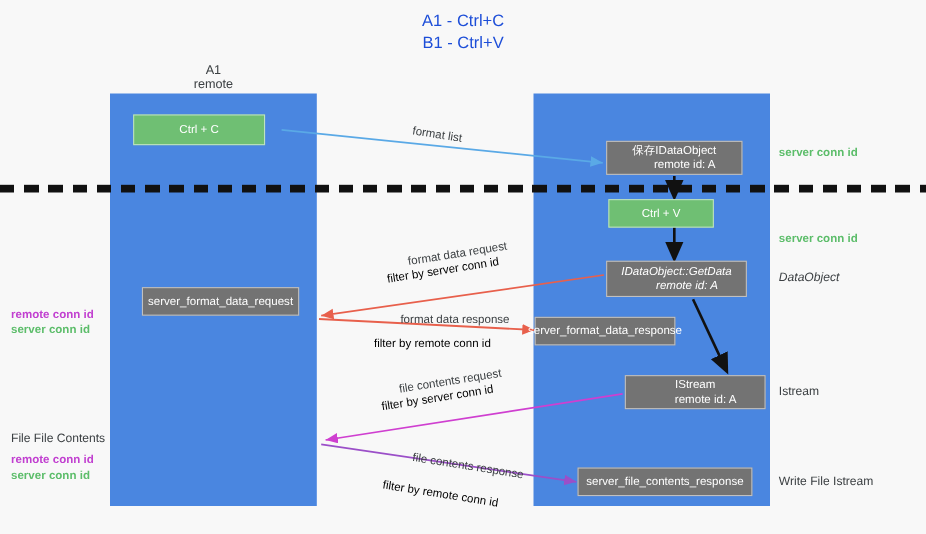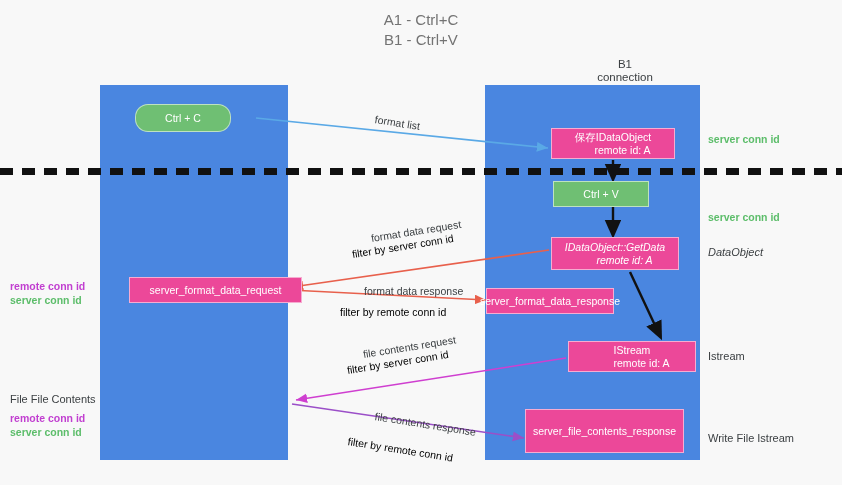--- a/index.html
+++ b/index.html
@@ -15,21 +15,21 @@
     font-family: "Liberation Sans", sans-serif;
     overflow: hidden;
   }
   .title {
     position: absolute;
     left: 0;
     top: 10px;
     width: 842px;
     text-align: center;
     font-size: 15px;
-    color: #737373;
+    color: #1d4ed8;
     line-height: 20px;
   }
   .lane {
     position: absolute;
     background: #4a86e0;
   }
   .lane-header {
     position: absolute;
     text-align: center;
     font-size: 11.5px;
@@ -42,21 +42,21 @@
     display: flex;
     flex-direction: column;
     align-items: center;
     justify-content: center;
     font-size: 10.5px;
     color: #ffffff;
     text-align: center;
     line-height: 13px;
     border: 1px solid rgba(255,255,255,0.55);
   }
-  .box.orange { background: #ec4899; justify-content: center; }
+  .box.orange { background: #737373; justify-content: center; }
   .box.green  { background: #6fbf73; }
   .box .l2 { display: block; padding-left: 19px; }
   .dashed {
     position: absolute;
     left: 0;
     top: 168px;
     width: 842px;
     height: 7px;
     background-image: repeating-linear-gradient(
       to right, #111111 0px, #111111 13px, rgba(0,0,0,0) 13px, rgba(0,0,0,0) 22px);
@@ -90,23 +90,23 @@
 </head>
 <body>
 
 <div id="canvas">
 
   <div class="title">
     <div>A1 - Ctrl+C</div>
     <div>B1 - Ctrl+V</div>
   </div>
 
-  <div class="lane-header" style="left:555px; top:58px; width:140px;">
-    <div>B1</div>
-    <div>connection</div>
+  <div class="lane-header" style="left:124px; top:58px; width:140px;">
+    <div>A1</div>
+    <div>remote</div>
   </div>
 
   <div class="lane" style="left:100px; top:85px; width:188px; height:375px;"></div>
   <div class="lane" style="left:485px; top:85px; width:215px; height:375px;"></div>
 
   <svg class="arrows">
     <defs>
       <marker id="ah-blue" markerWidth="8" markerHeight="8" refX="7" refY="3" orient="auto">
         <path d="M0,0 L7,3 L0,6 z" fill="#5aa9e6"></path>
       </marker>
@@ -136,25 +136,25 @@
 
     <line x1="630" y1="272" x2="660" y2="336" stroke="#111111" stroke-width="2.4" marker-end="url(#ah-black)"></line>
 
     <line x1="566" y1="358" x2="296" y2="400" stroke="#cf3fd0" stroke-width="1.6" marker-end="url(#ah-magenta)"></line>
 
     <line x1="292" y1="404" x2="524" y2="438" stroke="#9b4fc8" stroke-width="1.6" marker-end="url(#ah-purple)"></line>
   </svg>
 
   <div class="dashed"></div>
 
-  <div class="box green" style="left:135px; top:104px; width:96px; height:28px;border-radius:13px;">
+  <div class="box green" style="left:121px; top:104px; width:120px; height:28px;">
     <span>Ctrl + C</span>
   </div>
 
-  <div class="box orange" style="left:129px; top:277px; width:173px; height:26px;">
+  <div class="box orange" style="left:129px; top:261px; width:143px; height:26px;">
     <span>server_format_data_request</span>
   </div>
 
 
   <div class="box orange" style="left:551px; top:128px; width:124px; height:31px;">
     <span>保存IDataObject</span>
     <span class="l2">remote id: A</span>
   </div>
 
   <div class="box green" style="left:553px; top:181px; width:96px; height:26px;">
@@ -168,21 +168,21 @@
 
   <div class="box orange" style="left:486px; top:288px; width:128px; height:26px;">
     <span>server_format_data_response</span>
   </div>
 
   <div class="box orange" style="left:568px; top:341px; width:128px; height:31px;">
     <span>IStream</span>
     <span class="l2">remote id: A</span>
   </div>
 
-  <div class="box orange" style="left:525px; top:409px; width:159px; height:44px;">
+  <div class="box orange" style="left:525px; top:425px; width:159px; height:26px;">
     <span>server_file_contents_response</span>
   </div>
 
   <div class="lbl dark rot-r" style="left:375px; top:112px;">format list</div>
 
   <div class="lbl dark rot-l" style="left:371px; top:231px;">format data request</div>
   <div class="lbl rot-l" style="left:352px; top:247px;">
     <span class="dark">filter by</span>
     <span class="green">server conn id</span>
   </div>

